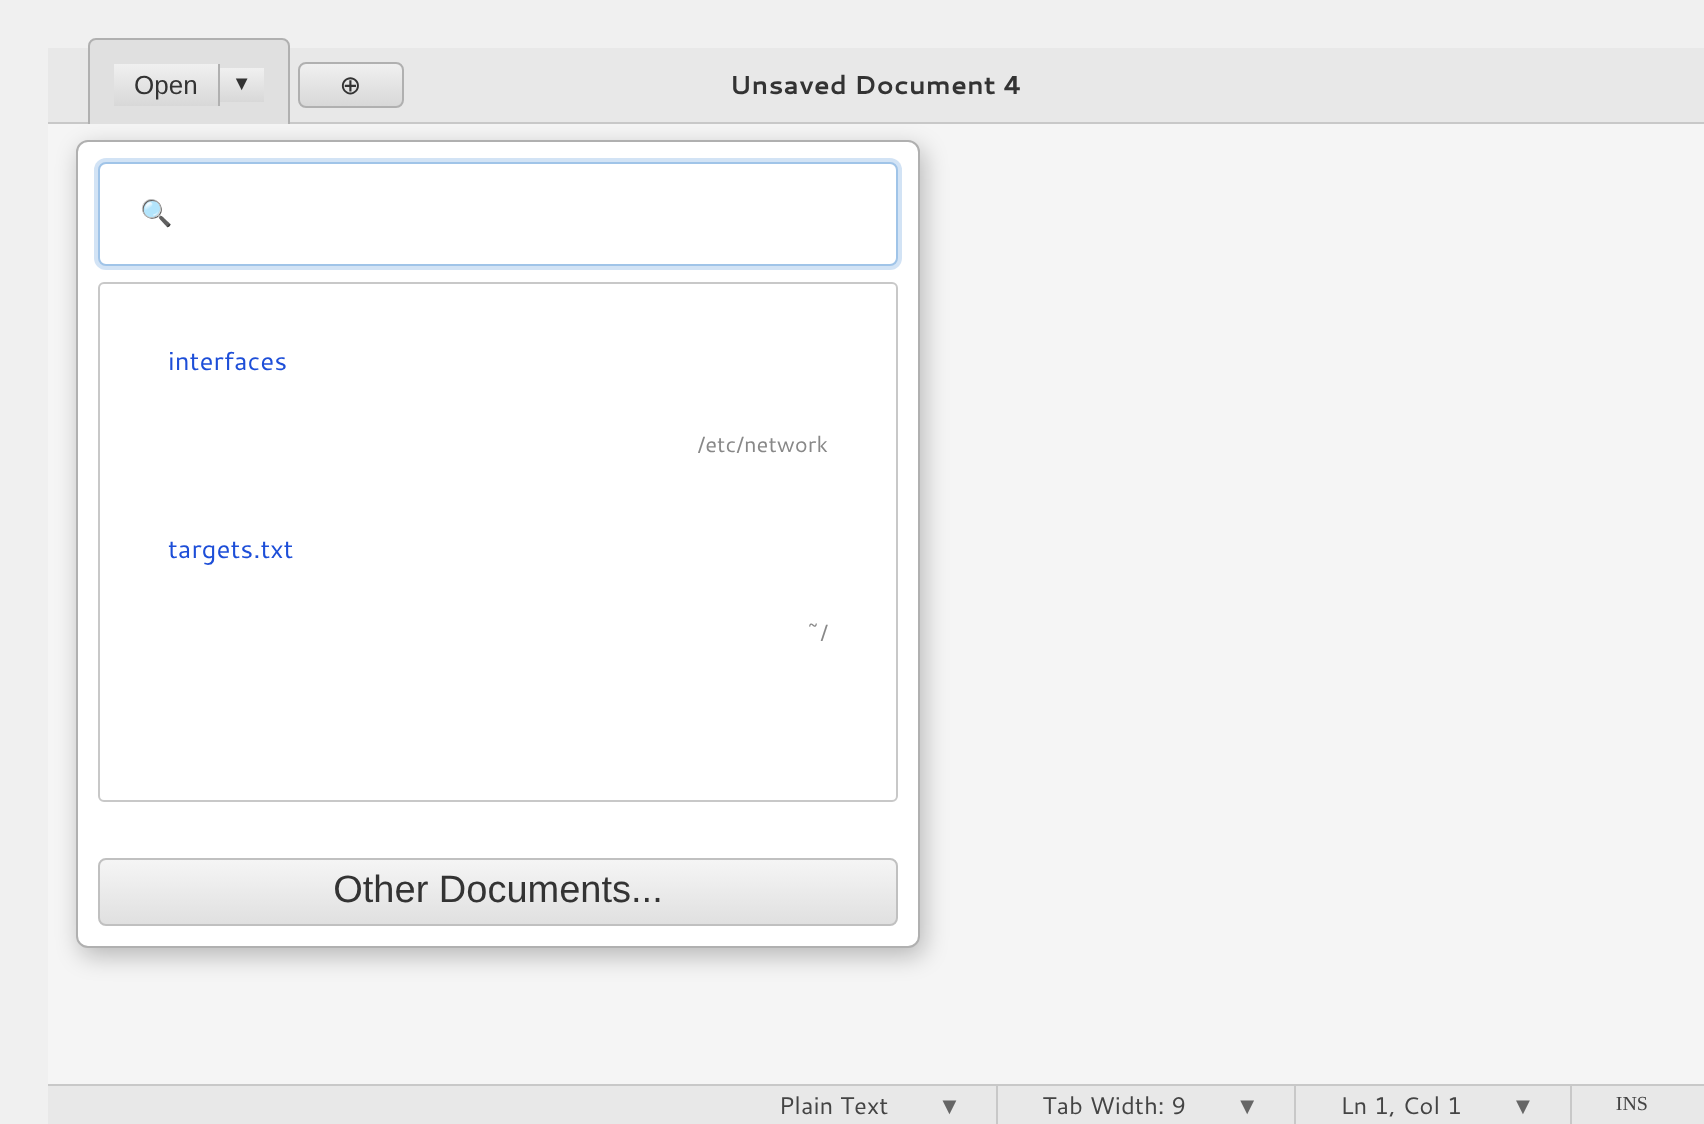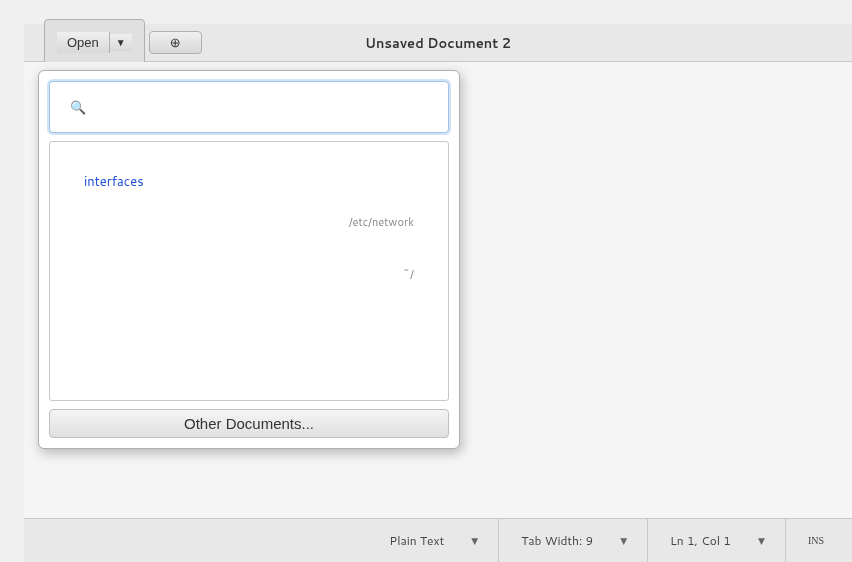--- a/index.html
+++ b/index.html
@@ -202,34 +202,35 @@
       color: #888;
       text-align: right;
     }
 
     .other-docs-btn {
       padding: 5px 10px;
       background: linear-gradient(to bottom, #f5f5f5, #e0e0e0);
       border: 1px solid #c0c0c0;
       border-radius: 4px;
       cursor: pointer;
-      font-size: 15px;
+      font-size: 19px;
       color: #333;
       text-align: center;
       width: 100%;
+      margin-top: 20px;
     }
 
     
     .statusbar {
       display: flex;
       align-items: center;
       justify-content: flex-end;
       background: #e8e8e8;
       border-top: 1px solid #c8c8c8;
-      height: 44px;
+      height: 20px;
       padding: 0 8px;
       gap: 2px;
     }
 
     .statusbar-item {
       display: flex;
       align-items: center;
       padding: 2px 8px;
       font-size: 12px;
       color: #444;
@@ -261,40 +262,41 @@
     <div class="open-btn-group">
       <button class="open-btn-main">Open</button>
       <button class="open-btn-arrow">▼</button>
     </div>
     <button class="pin-btn">
       <span>⊕</span>
     </button>
   </div>
 
   <div class="titlebar-center">
-    <span>Unsaved Document 2</span>
+    <span>Unsaved Document 4</span>
   </div>
 
 </div>
 
 <div class="content-area">
 
   <div class="dropdown-popup">
 
     <div class="search-box">
       <span class="search-icon">🔍</span>
       <input class="search-input" type="text" placeholder="" style="">
     </div>
 
     <div class="results-list">
       <div class="result-item">
         <div class="result-filename">interfaces</div>
         <div class="result-path">/etc/network</div>
       </div>
       <div class="result-item">
+        <div class="result-filename">targets.txt</div>
         <div class="result-path">~/</div>
       </div>
     </div>
 
     <button class="other-docs-btn">Other Documents...</button>
   </div>
 </div>
 
 <div class="statusbar">
   <div class="statusbar-item">

